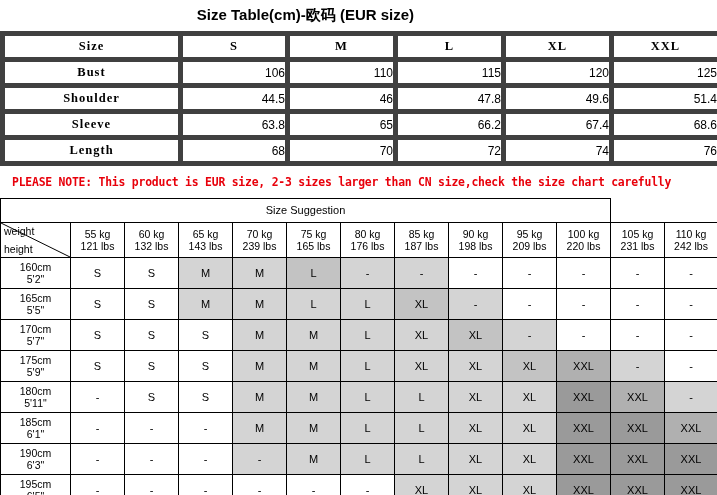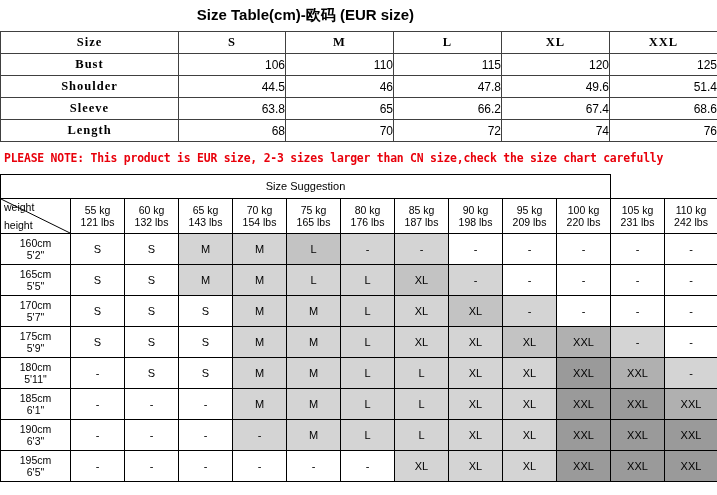--- a/index.html
+++ b/index.html
@@ -29,21 +29,21 @@
     padding: 6px 0 6px 0;
     letter-spacing: 0px;
     font-family: "Liberation Sans", sans-serif;
   }
   table {
     border-collapse: collapse;
     width: 717px;
     table-layout: fixed;
   }
   .size-table td {
-    border: 1px solid #404040;
+    border: 5px solid #404040;
     height: 21px;
     text-align: center;
     font-size: 12.5px;
     font-family: "Liberation Serif", serif;
     font-weight: bold;
     padding: 0;
   }
   .size-table td.label {
     font-family: "Liberation Serif", serif;
     font-weight: bold;
@@ -58,21 +58,21 @@
     font-size: 12px;
     text-align: right;
   }
 
   
   .note {
     color: #e8000b;
     font-family: "DejaVu Sans Mono", monospace;
     font-size: 11.4px;
     font-weight: bold;
-    padding: 9px 2px 9px 4px;
+    padding: 9px 2px 9px 12px;
     white-space: nowrap;
     letter-spacing: -0.2px;
   }
 
   
   .sugg-title {
     border: 1px solid #000;
     border-bottom: none;
     text-align: center;
     font-size: 11px;
@@ -229,21 +229,21 @@
           <td class="hdr">
             <div>60 kg</div>
             <div>132 lbs</div>
           </td>
           <td class="hdr">
             <div>65 kg</div>
             <div>143 lbs</div>
           </td>
           <td class="hdr">
             <div>70 kg</div>
-            <div>154 lbs</div>
+            <div>239 lbs</div>
           </td>
           <td class="hdr">
             <div>75 kg</div>
             <div>165 lbs</div>
           </td>
           <td class="hdr">
             <div>80 kg</div>
             <div>176 lbs</div>
           </td>
           <td class="hdr">

